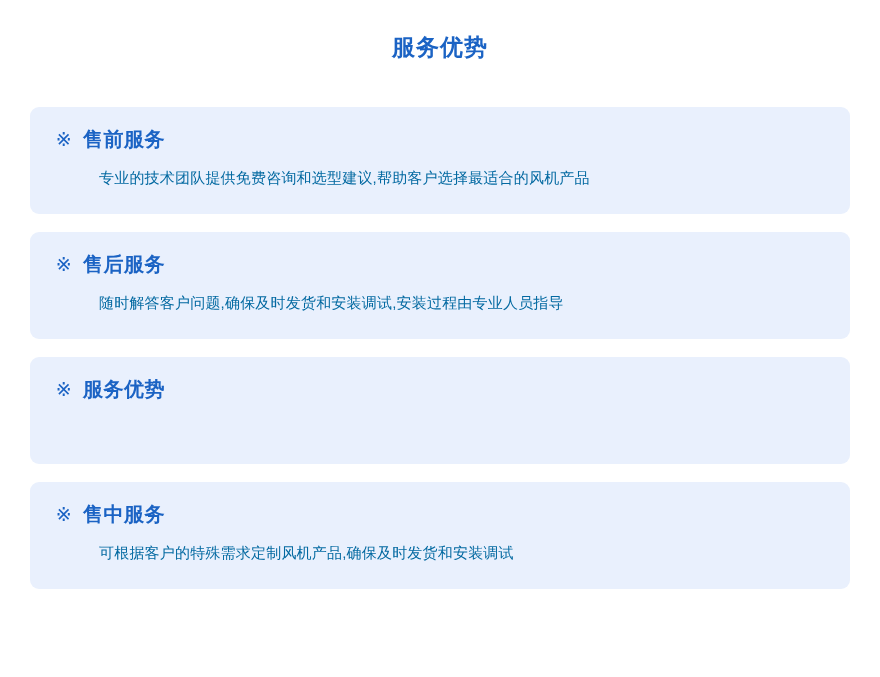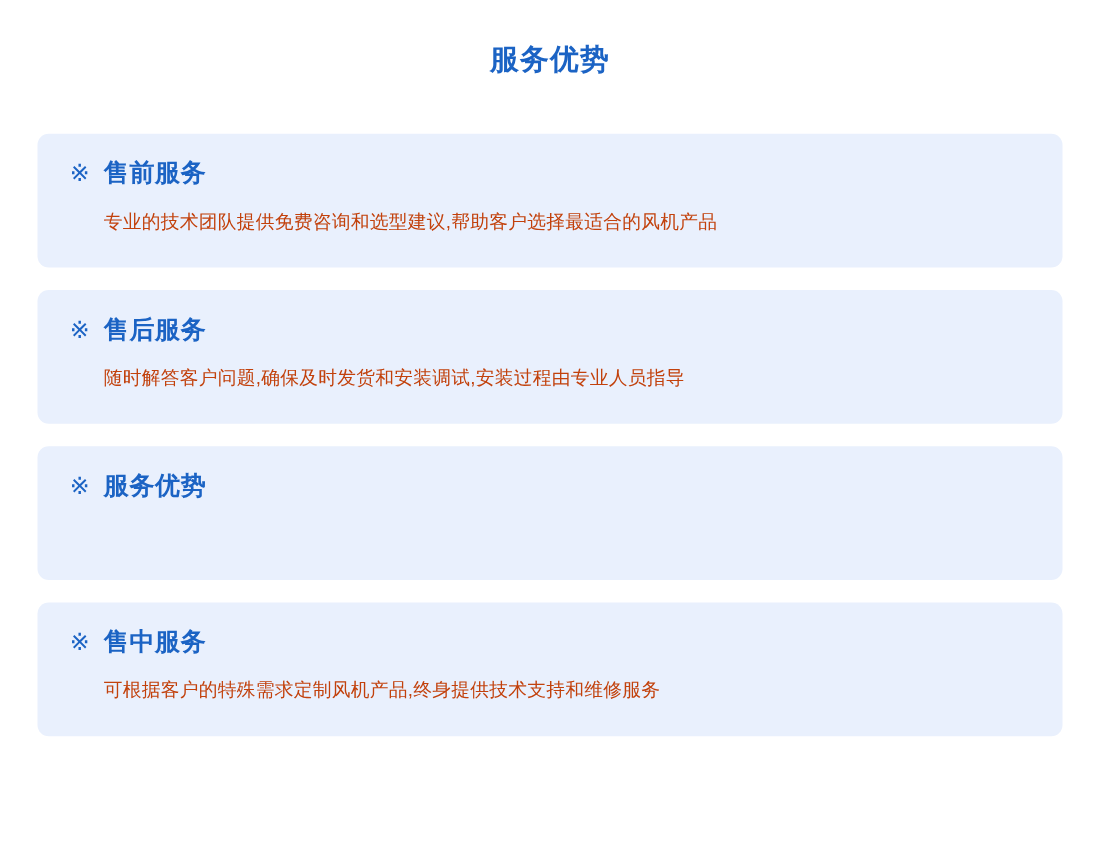--- a/index.html
+++ b/index.html
@@ -60,22 +60,22 @@
     color: #1b63c4;
     font-size: 19px;
     font-weight: normal;
     line-height: 1;
     display: inline-block;
     width: 20px;
     text-align: center;
   }
   .card-desc {
     margin-top: 16px;
-    margin-left: 29px;
-    color: #c2410c;
+    margin-left: 45px;
+    color: #0369a1;
     font-size: 15px;
     line-height: 1.5;
     letter-spacing: 0.2px;
     white-space: nowrap;
   }
 </style>
 </head>
 <body>
 
 <div class="page">
@@ -105,17 +105,17 @@
         <span class="ref-icon">※</span>
         <span>服务优势</span>
       </div>
     </div>
 
     <div class="card">
       <div class="card-head">
         <span class="ref-icon">※</span>
         <span>售中服务</span>
       </div>
-      <div class="card-desc">可根据客户的特殊需求定制风机产品,终身提供技术支持和维修服务</div>
+      <div class="card-desc">可根据客户的特殊需求定制风机产品,确保及时发货和安装调试</div>
     </div>
 
   </div>
 </div>
 
 </body></html>

